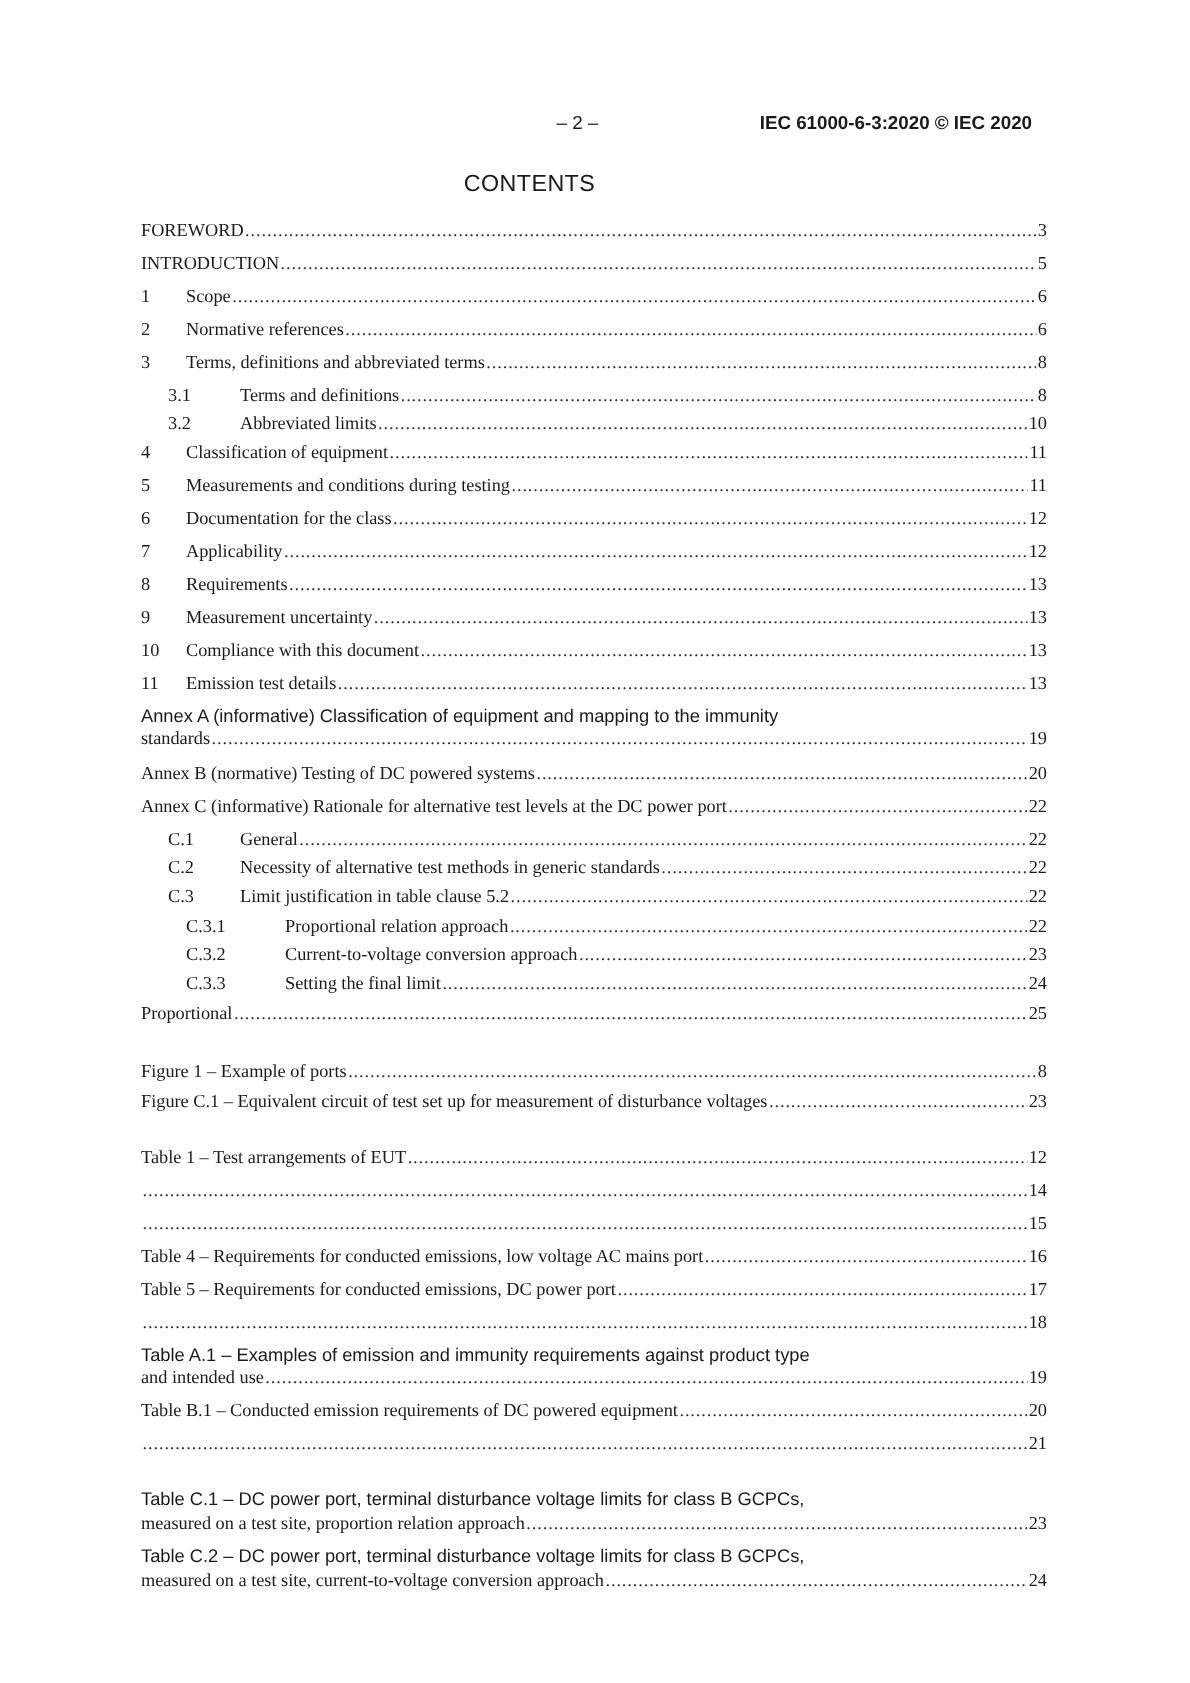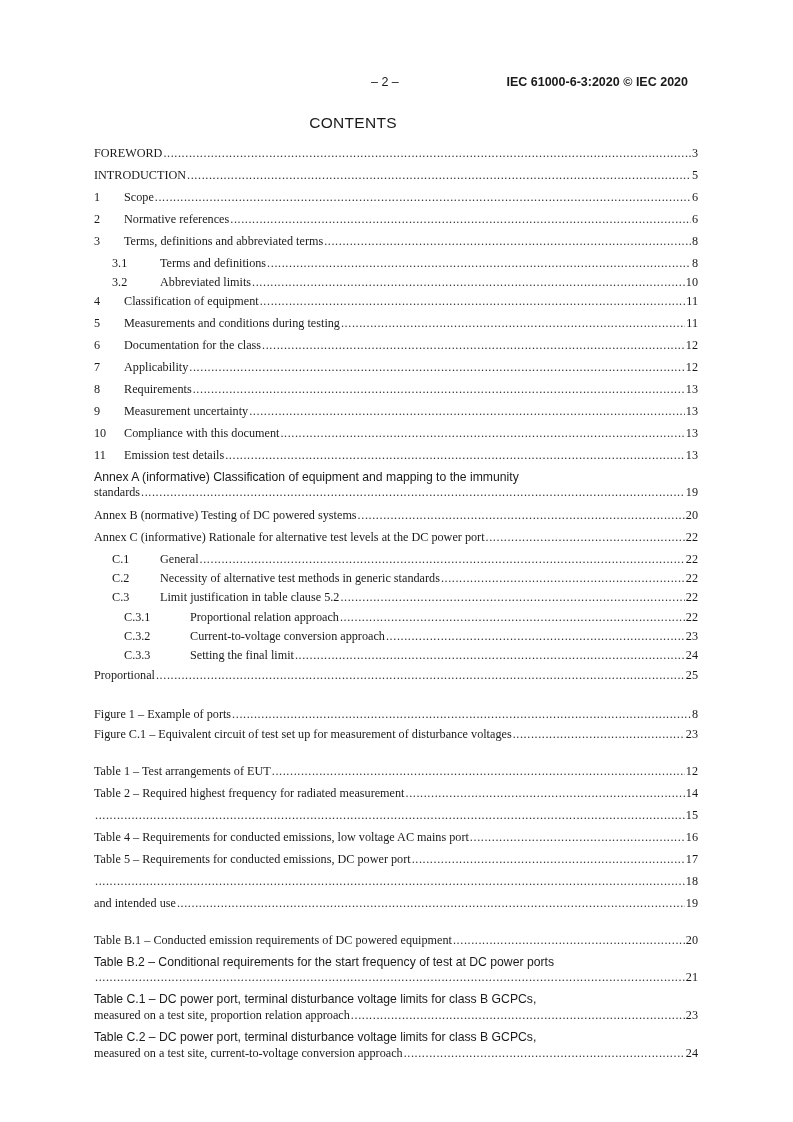--- a/index.html
+++ b/index.html
@@ -191,21 +191,20 @@
       <span class="dots"></span>
       <span class="pnum">23</span>
   </div>
 
   <div class="row line" style="top:764px">
     <span class="lbl">Table 1 – Test arrangements of EUT</span>
       <span class="dots"></span>
       <span class="pnum">12</span>
   </div>
   <div class="row line" style="top:786px">
-    <span class="lbl">Table 2 – Required highest frequency for radiated measurement</span>
       <span class="dots"></span>
       <span class="pnum">14</span>
   </div>
   <div class="row line" style="top:808px">
       <span class="dots"></span>
       <span class="pnum">15</span>
   </div>
   <div class="row line" style="top:830px">
     <span class="lbl">Table 4 – Requirements for conducted emissions, low voltage AC mains port</span>
       <span class="dots"></span>
@@ -214,33 +213,33 @@
   <div class="row line" style="top:852px">
     <span class="lbl">Table 5 – Requirements for conducted emissions, DC power port</span>
       <span class="dots"></span>
       <span class="pnum">17</span>
   </div>
   <div class="row line" style="top:874px">
       <span class="dots"></span>
       <span class="pnum">18</span>
   </div>
   <div class="row" style="top:896px">
+    <div class="wrapline">Table A.1 – Examples of emission and immunity requirements against  product type</div>
     <div class="line" style="margin-top:0px">
       <span class="lbl">and intended use</span>
         <span class="dots"></span>
         <span class="pnum">19</span>
     </div>
   </div>
   <div class="row line" style="top:933px">
     <span class="lbl">Table B.1 – Conducted emission requirements of DC powered equipment</span>
       <span class="dots"></span>
       <span class="pnum">20</span>
   </div>
   <div class="row" style="top:955px">
-    <div class="wrapline">Table B.2 – Conditional requirements for the start frequency of test at DC power ports</div>
     <div class="line" style="margin-top:0px">
         <span class="dots"></span>
         <span class="pnum">21</span>
     </div>
   </div>
   <div class="row" style="top:992px">
     <div class="wrapline">Table C.1 – DC power port, terminal disturbance voltage limits  for class B GCPCs,</div>
     <div class="line" style="margin-top:1px">
       <span class="lbl">measured on a test site, proportion relation approach</span>
         <span class="dots"></span>

